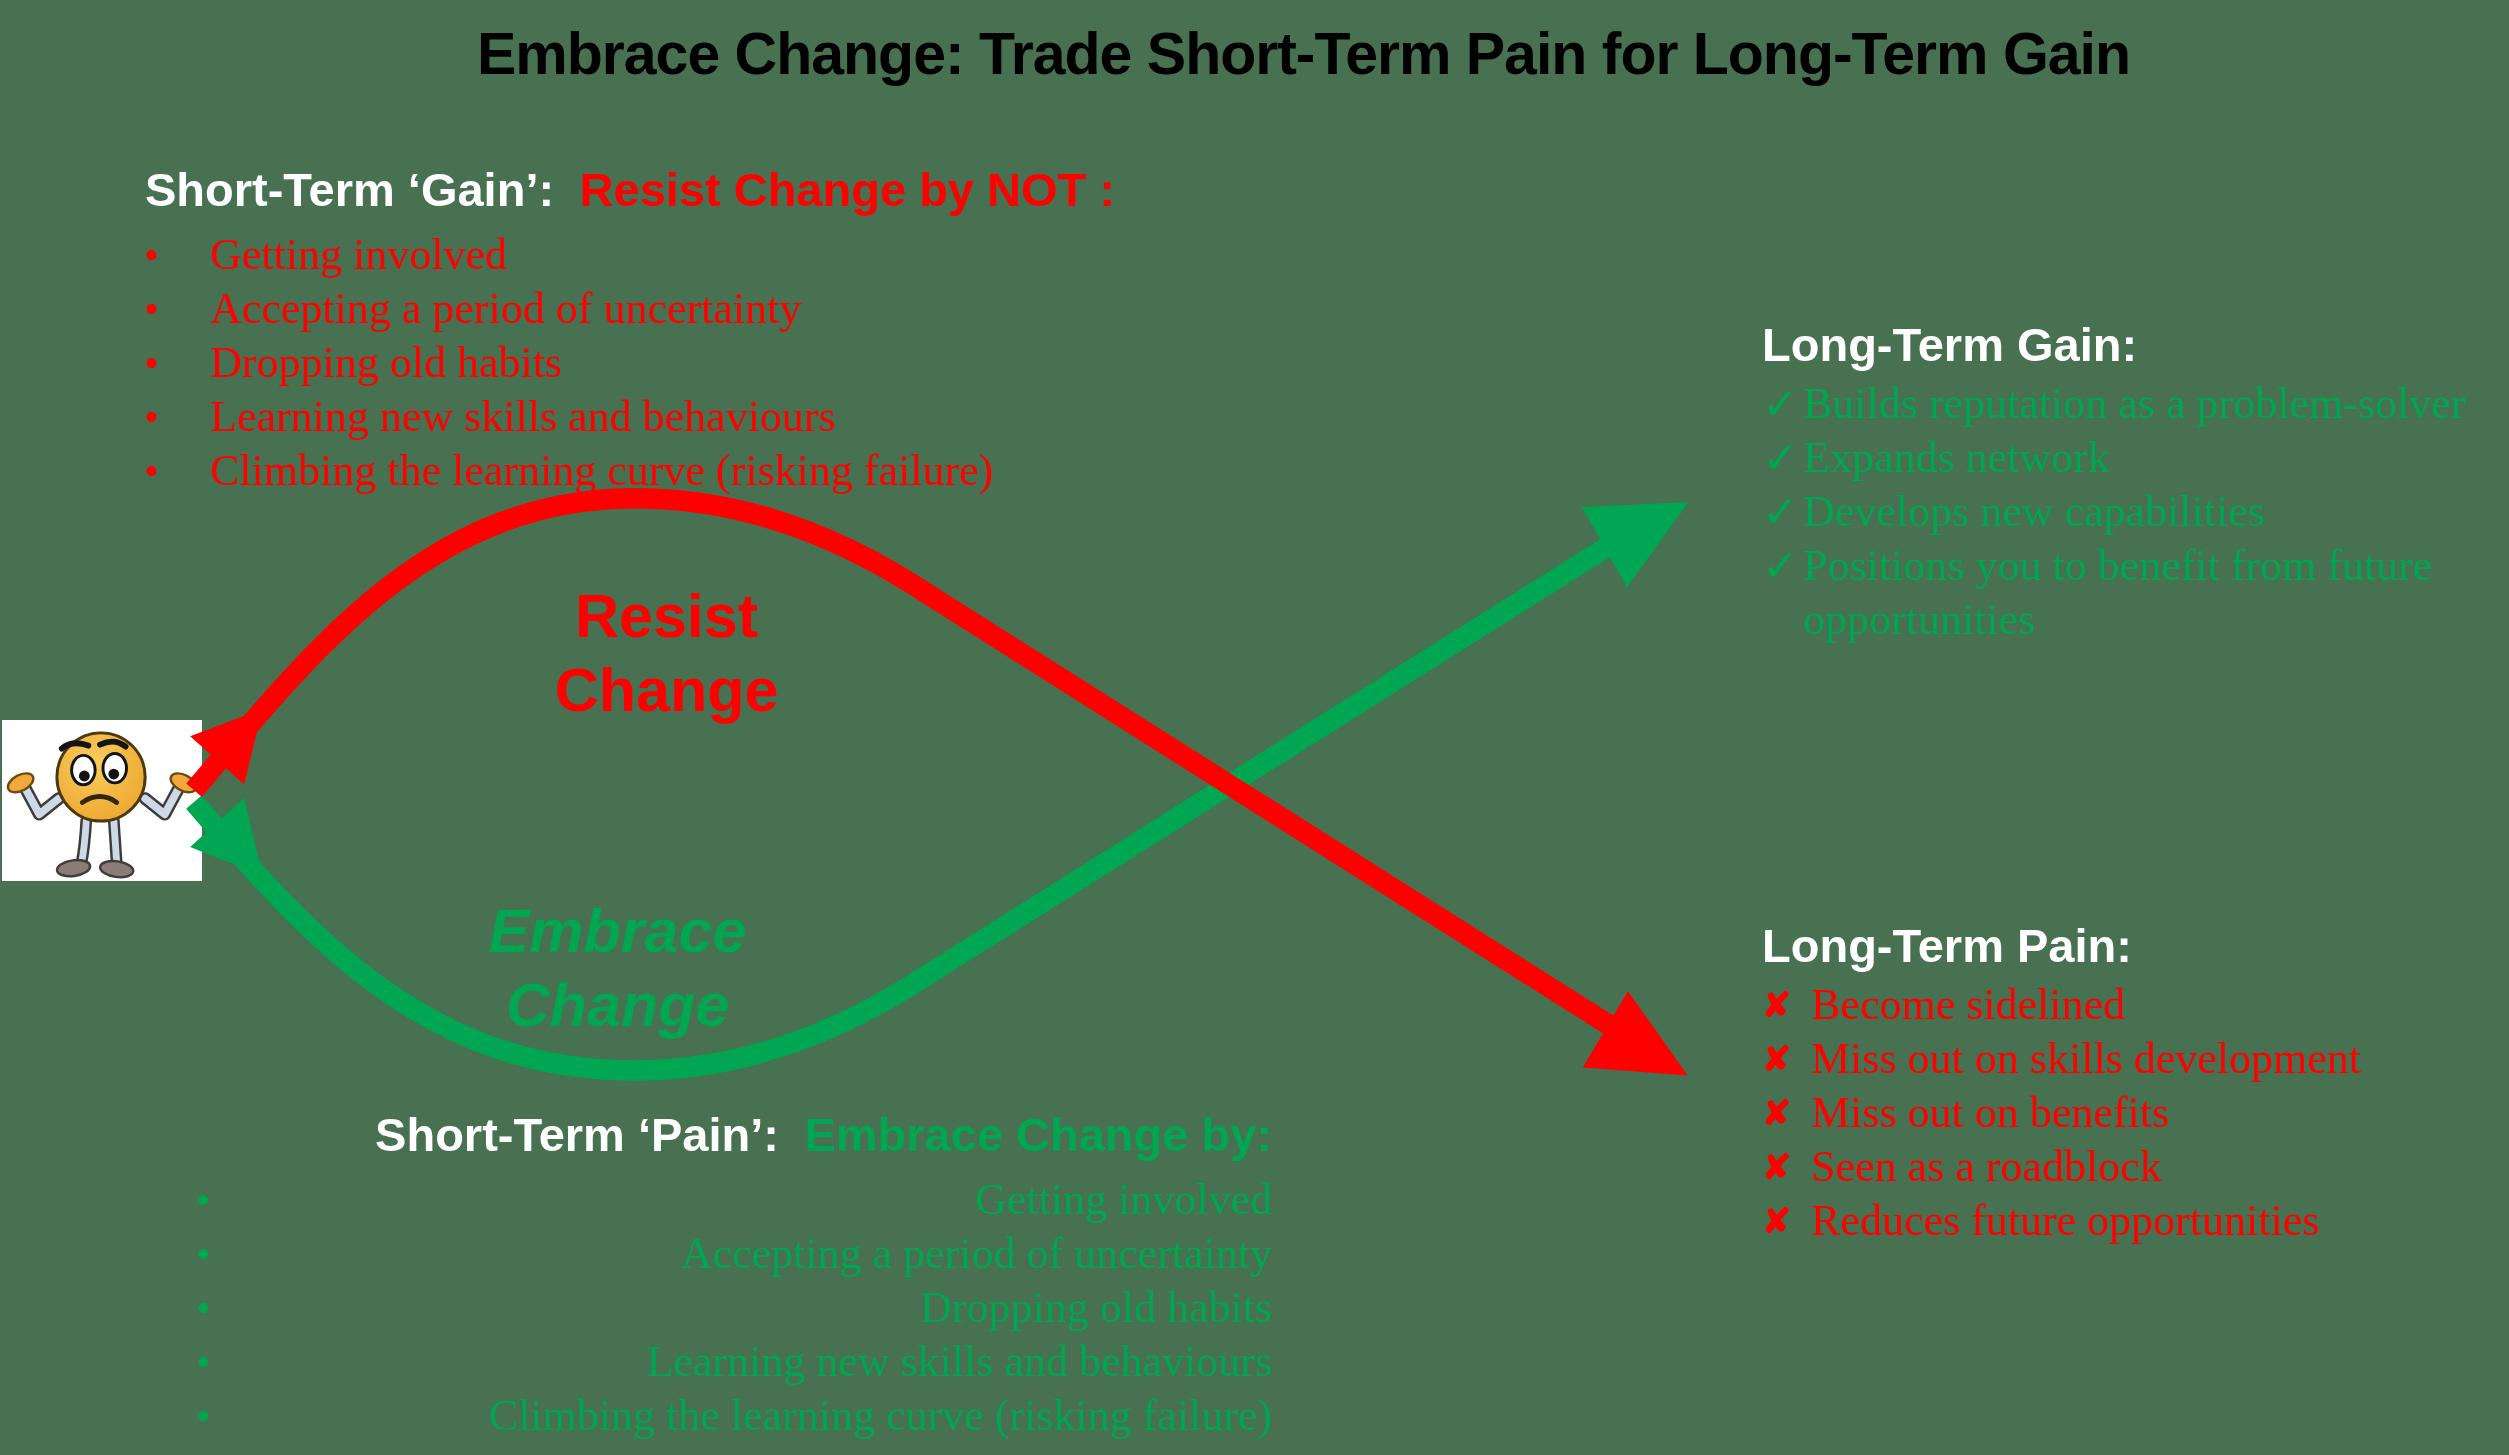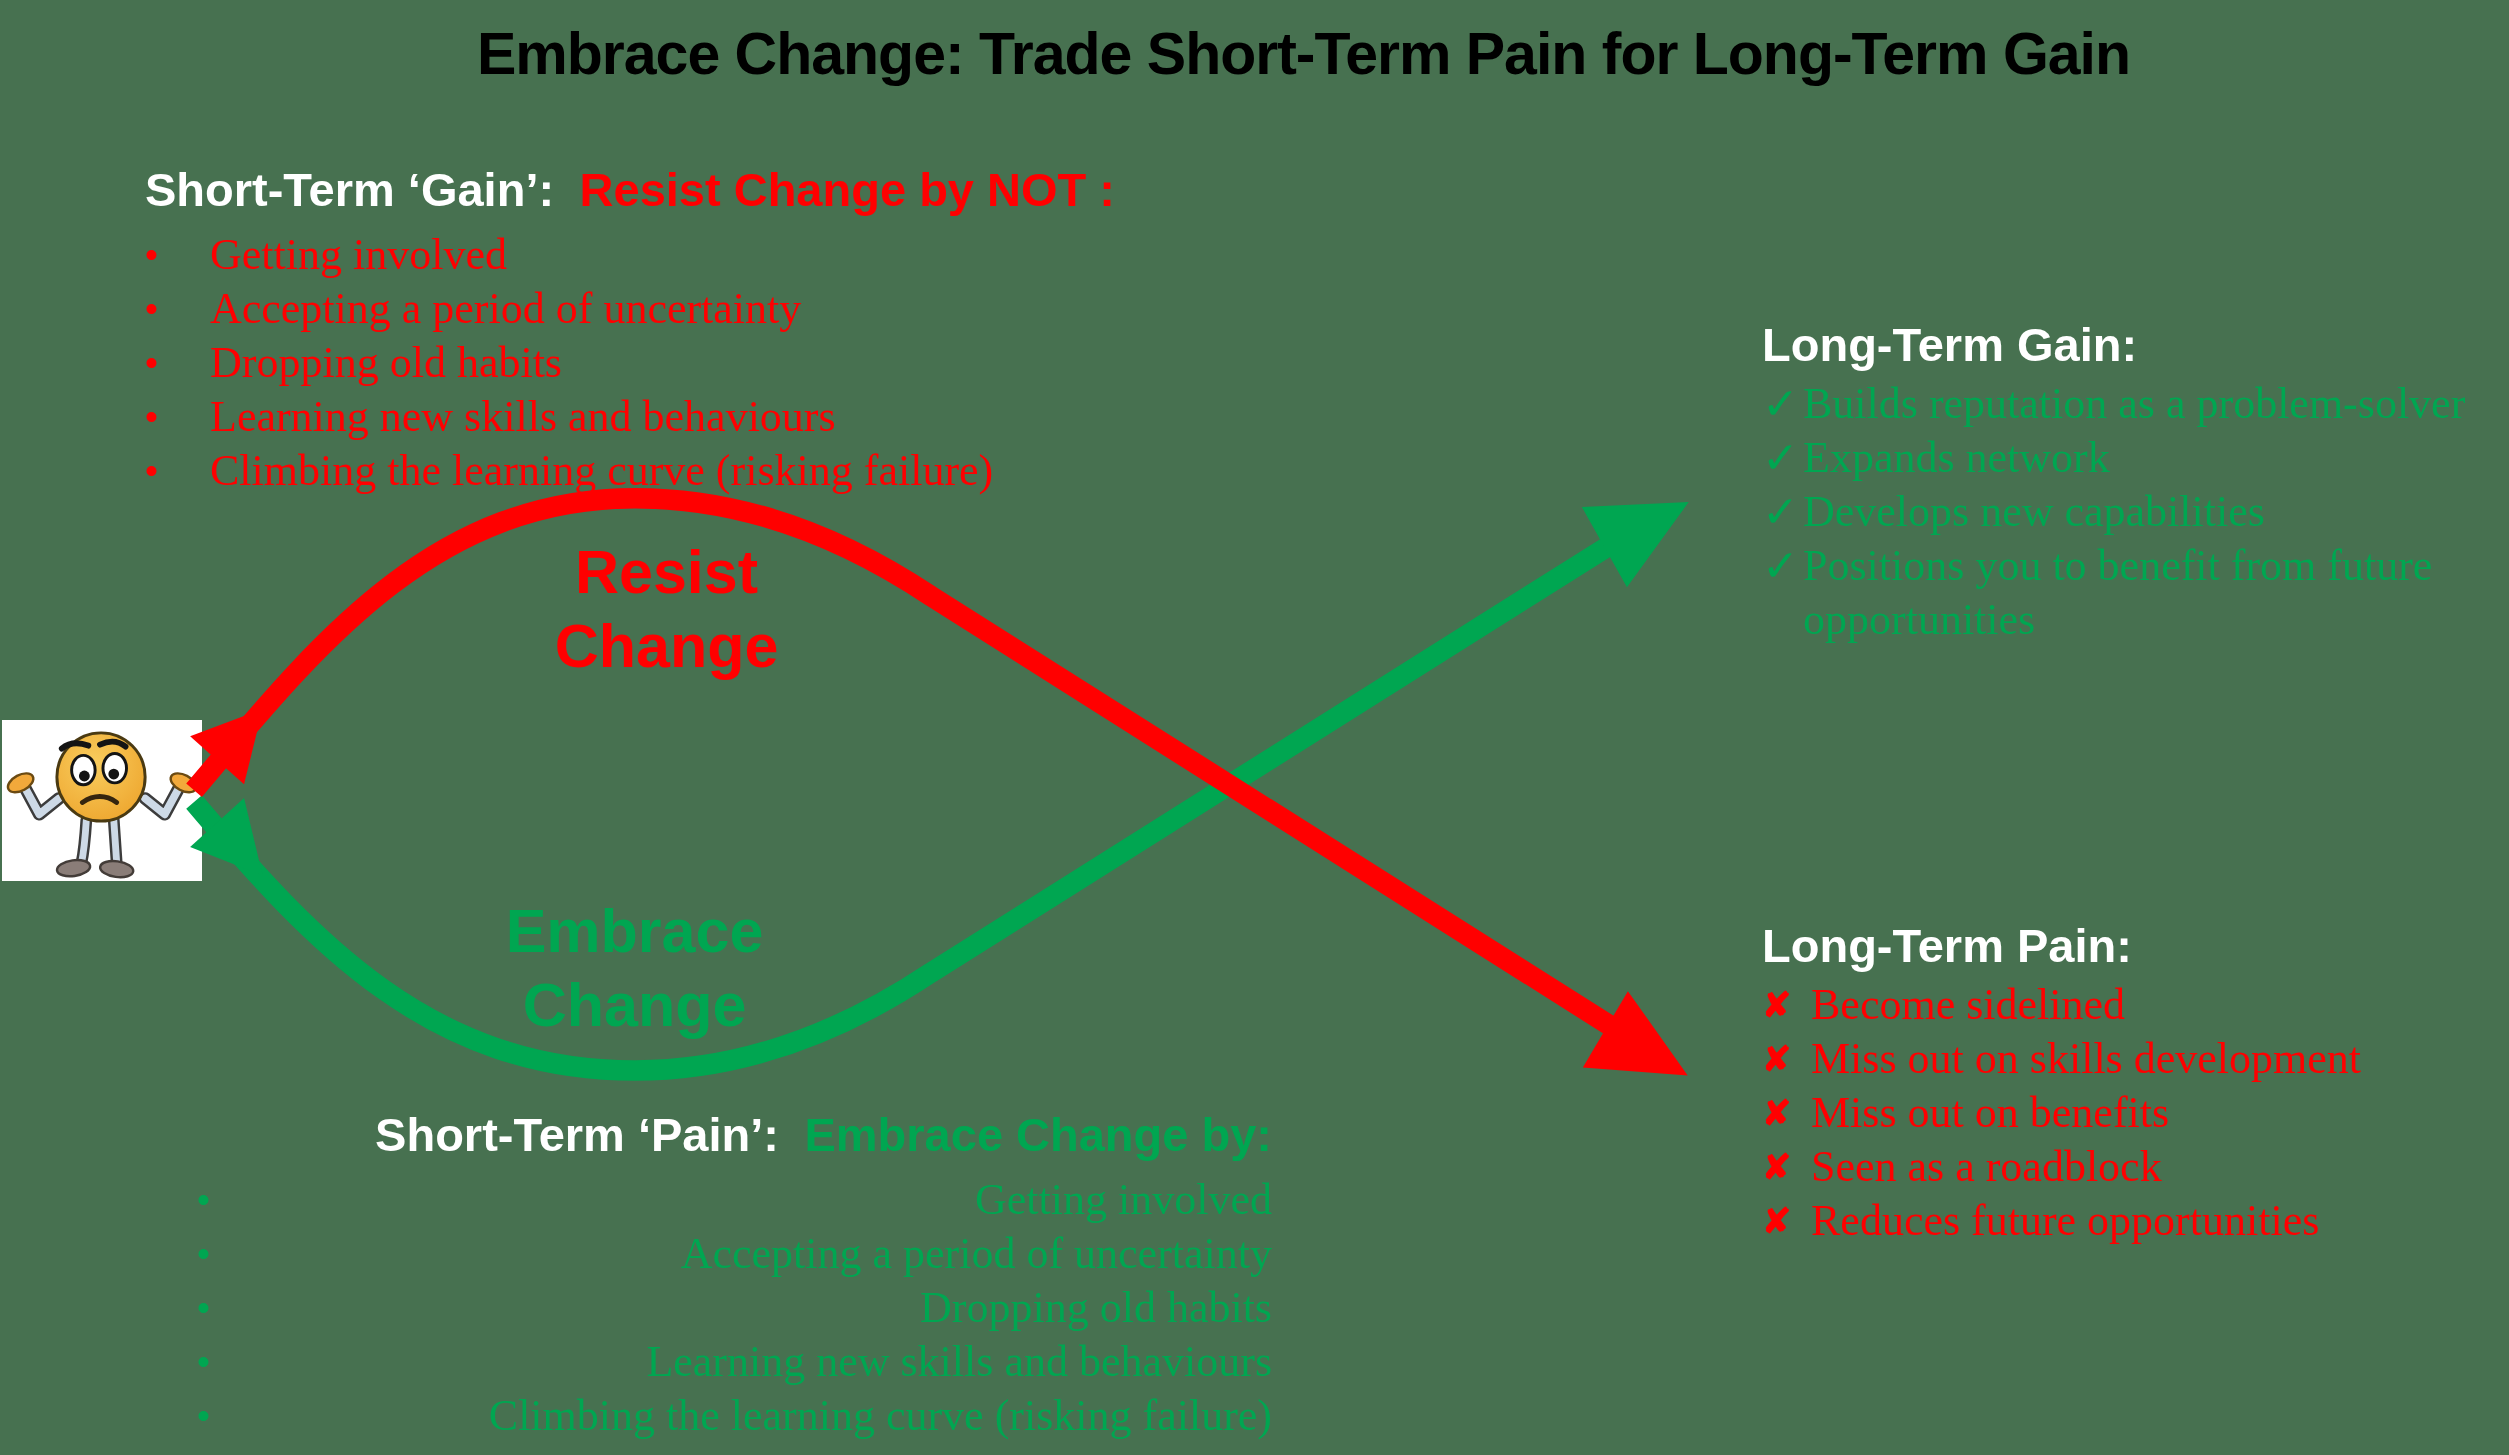--- a/index.html
+++ b/index.html
@@ -15,35 +15,35 @@
   }
   .block{position:absolute;}
   .hdr{font-size:47px;font-weight:700;line-height:61px;white-space:nowrap;}
   .hdr .c2{margin-left:25.5px;}
   ul.items{list-style:none;margin:7.8px 0 0 0;padding:0;}
   li.item{display:flex;align-items:flex-start;font-size:44px;line-height:54px;font-weight:400;}
   .bullet{flex:0 0 65px;font-size:37px;}
   .mk{flex:0 0 41px;}
   .mk-x{flex:0 0 49px;font-size:35px;font-weight:700;line-height:54px;}
   .itext{flex:1 1 auto;font-family:Liberation Serif, serif;}
-  .red{color:#FF0000;}
+  .red{color:#FF0000;margin-top:44px;}
   .green{color:#00A651;}
   .black{color:#ffffff;}
   
   .stg{left:145px;top:159px;width:1127px;}
   .stp{left:145px;top:1104px;width:1127px;text-align:right;}
   
   .ltg{left:1762px;top:314px;width:733px;}
   .ltg ul.items{margin-top:2px;}
   .ltp{left:1762px;top:915px;width:755px;}
   .ltp ul.items{margin-top:2px;}
   
   .curve-label{position:absolute;font-weight:700;font-size:61px;line-height:74px;text-align:center;}
   .lbl-resist{left:493px;top:535px;width:347px;}
-  .lbl-embrace{left:452px;top:894px;width:365px;}
+  .lbl-embrace{left:435px;top:894px;width:365px;font-style:italic;}
   
   .emoji-box{position:absolute;left:2px;top:720px;width:200px;height:161px;background:#FFFFFF;}
   .emoji-box svg{display:block;width:100%;height:100%;}
   
   .arrows{position:absolute;left:0;top:0;width:2509px;height:1456px;pointer-events:none;}
 </style>
 </head>
 <body>
 
 <div class="canvas">

